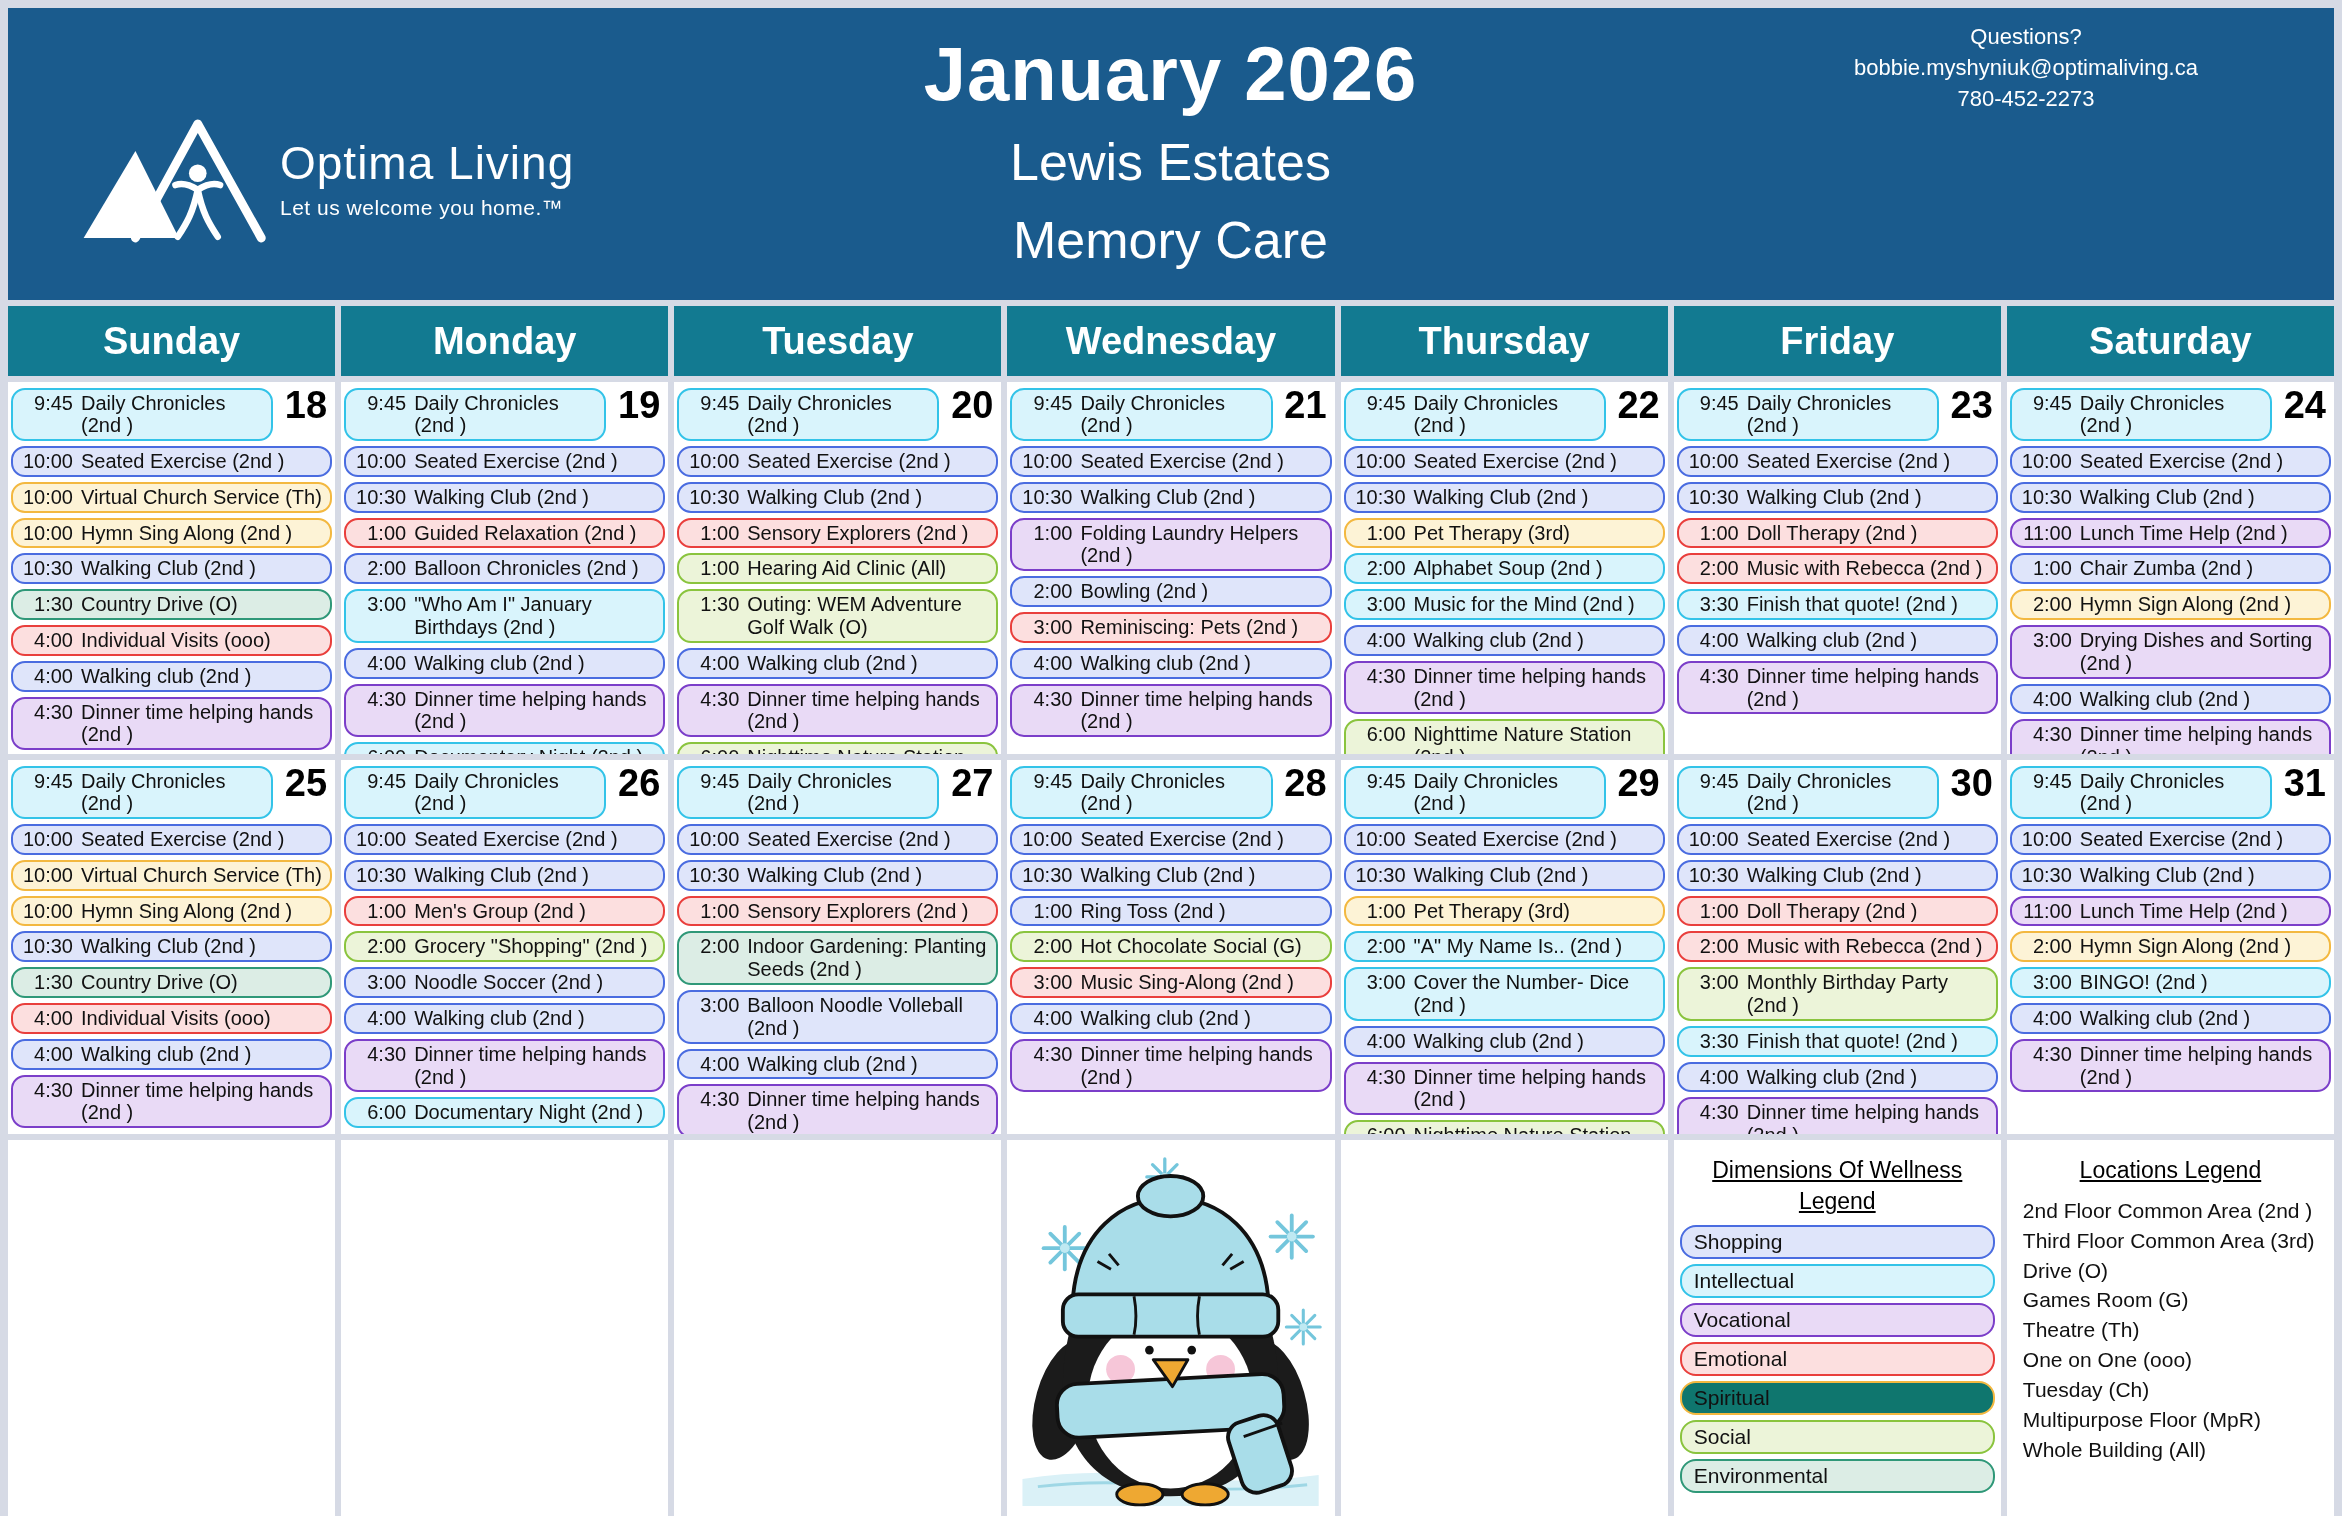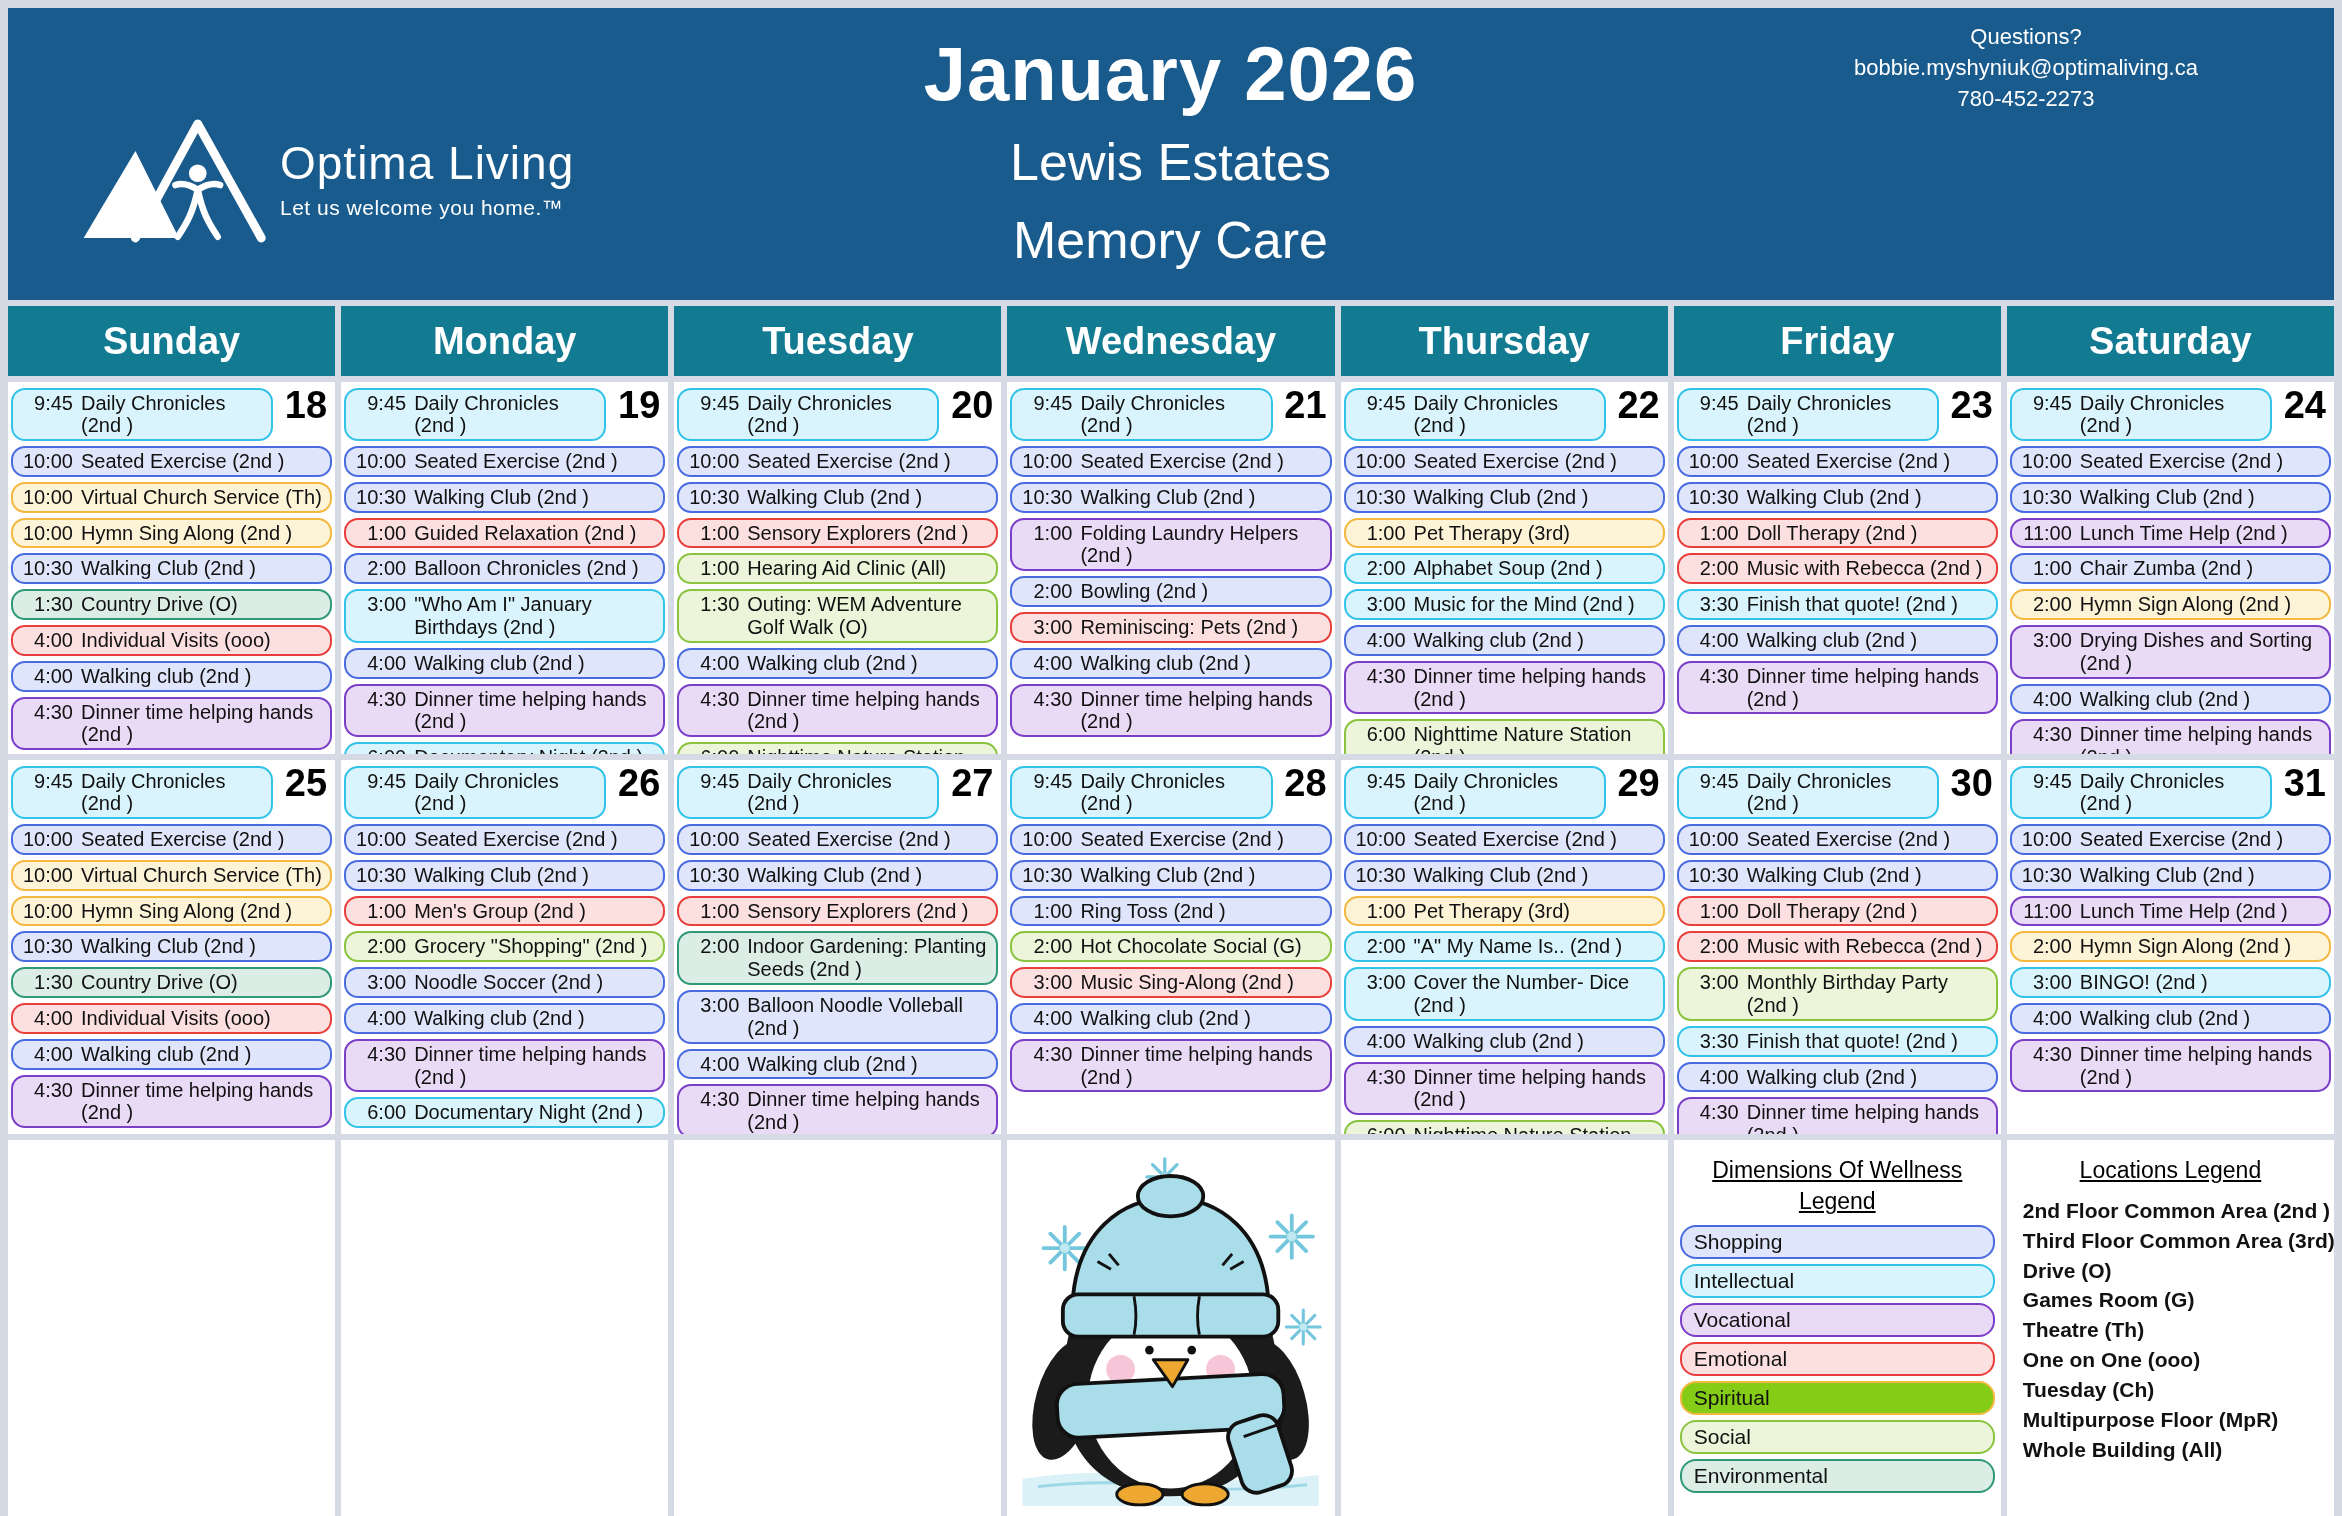--- a/index.html
+++ b/index.html
@@ -43,21 +43,21 @@
   
   .legend-title{
     text-align:center;font-size:23px;font-weight:400;color:#000;
     text-decoration:underline;margin:12px 14px 8px 14px;line-height:1.35;
   }
   .wpill{
     border:2.5px solid #888;border-radius:16px;
     margin:5px 4px;padding:3px 12px;font-size:21px;
   }
   .loc-lines{padding:2px 6px 0 14px;font-size:21px;line-height:1.42;}
-  .loc-line{white-space:nowrap;font-weight:bold;}
+  .loc-line{white-space:nowrap;}
   .penguin-wrap{display:flex;align-items:flex-start;justify-content:center;height:100%;}
 </style>
 </head>
 <body>
 
 <div class="page">
 
   <div class="banner">
     <div class="logo">
       <span>
@@ -695,21 +695,21 @@
     </svg>
   </div>
 </div>
       <div class="cell bottom"></div>
       <div class="cell bottom">
         <div class="legend-title">Dimensions Of Wellness Legend</div>
         <div class="wpill" style="background: rgb(223, 229, 250); border-color: rgb(74, 108, 224);">Shopping</div>
         <div class="wpill" style="background: rgb(217, 244, 252); border-color: rgb(51, 195, 232);">Intellectual</div>
         <div class="wpill" style="background: rgb(233, 218, 246); border-color: rgb(123, 62, 201);">Vocational</div>
         <div class="wpill" style="background: rgb(252, 223, 223); border-color: rgb(233, 63, 60);">Emotional</div>
-        <div class="wpill" style="background: #84cc16; border-color: rgb(243, 184, 64);">Spiritual</div>
+        <div class="wpill" style="background: #0f766e; border-color: rgb(243, 184, 64);">Spiritual</div>
         <div class="wpill" style="background: rgb(236, 244, 217); border-color: rgb(138, 196, 62);">Social</div>
         <div class="wpill" style="background: rgb(220, 237, 229); border-color: rgb(47, 152, 120);">Environmental</div>
       </div>
       <div class="cell bottom">
         <div class="legend-title">Locations Legend</div>
         <div class="loc-lines">
           <div class="loc-line">2nd Floor Common Area (2nd )</div>
           <div class="loc-line">Third Floor Common Area (3rd)</div>
           <div class="loc-line">Drive (O)</div>
           <div class="loc-line">Games Room (G)</div>

